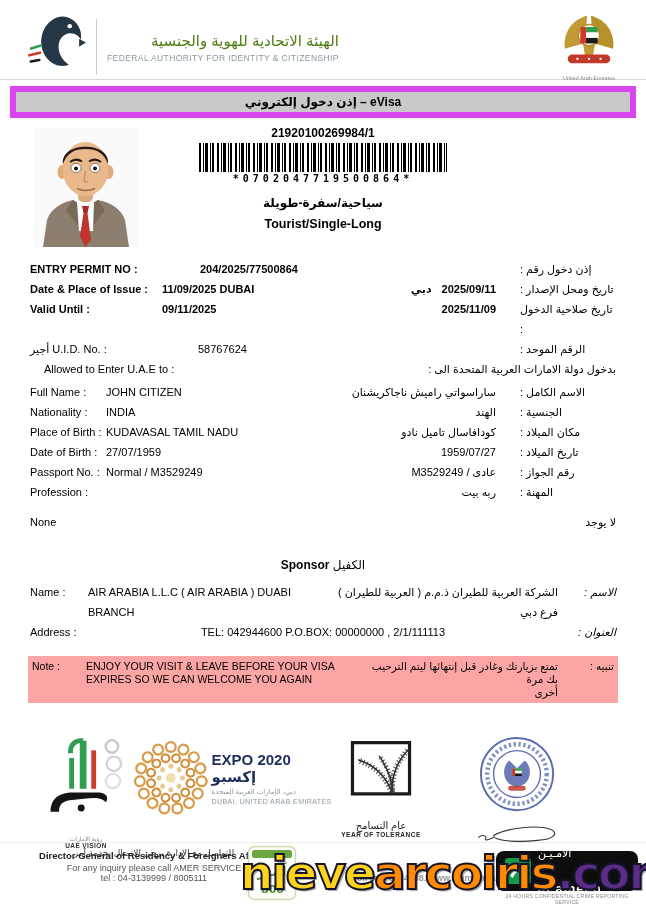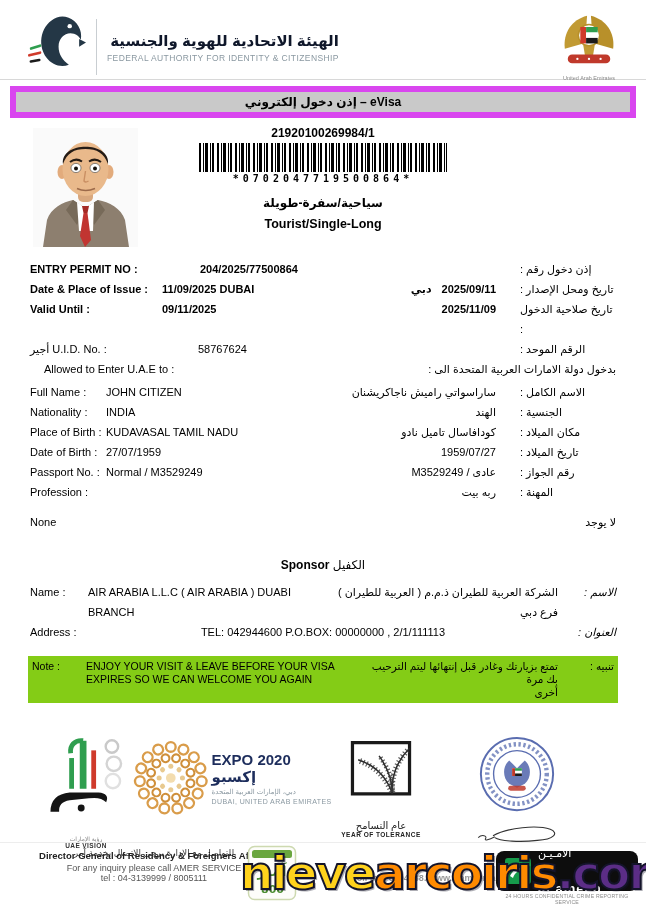--- a/index.html
+++ b/index.html
@@ -7,21 +7,21 @@
     width:646px;height:918px;position:relative;overflow:hidden;background:#fff;
     font-family:"Liberation Sans","DejaVu Sans",sans-serif;color:#000;
   }
   .b{font-weight:bold;}
   
   .header{display:flex;justify-content:space-between;align-items:flex-start;
           padding:12px 14px 0 26px;height:76px;box-sizing:border-box;}
   .brand{display:flex;align-items:center;gap:10px;}
   .brand-divider{width:1px;height:56px;background:#c9ced2;}
   .brand-txt{display:flex;flex-direction:column;gap:3px;}
-  .brand-ar{font-size:15px;font-weight:bold;color:#0f172a;}
+  .brand-ar{font-size:15px;font-weight:normal;color:#4d7c0f;}
   .brand-en{font-size:8.5px;color:#8a98a1;letter-spacing:.4px;}
   .emblem-wrap{width:86px;text-align:center;}
   .emblem-caption{font-size:5.5px;color:#8a8a8a;margin-top:1px;}
   .hline{border-top:1px solid #d8d8d8;margin-top:3px;}
   
   .titlebar{margin:6px 10px 0;background:#c9c9c9;border:6px solid #d946ef;
             text-align:center;font-size:12px;font-weight:bold;padding:3px 0;}
   
   .media{position:relative;height:125px;margin-top:8px;}
   .photo{position:absolute;left:33px;top:2px;width:105px;height:119px;}
@@ -49,21 +49,21 @@
   .uid-val{flex:1;text-align:left;padding-left:36px;}
   .shift{padding-left:38px;}
   .none-row{margin-top:10px;}
   
   .sp-title{text-align:center;font-size:12px;margin:26px 0 10px;}
   .s .cl{width:58px;}
   .s .cv{width:242px;}
   .cv-center{flex:1;text-align:center;}
   .cal-s{width:50px;flex-shrink:0;text-align:right;margin-left:8px;font-style:italic;}
   
-  .note{display:flex;background:#84cc16;margin:14px 28px 0;padding:4px 4px;
+  .note{display:flex;background:#fca5a5;margin:14px 28px 0;padding:4px 4px;
         font-size:10.5px;line-height:13px;align-items:flex-start;}
   .n-l{width:54px;flex-shrink:0;}
   .n-en{width:282px;flex-shrink:0;}
   .n-ar{flex:1;text-align:right;}
   .n-al{width:50px;flex-shrink:0;text-align:right;margin-left:6px;}
   
   .logos{display:flex;justify-content:space-between;align-items:flex-start;
          padding:0 42px;margin-top:32px;height:118px;}
   .logo-col{text-align:center;}
   .expo{display:flex;align-items:center;}

